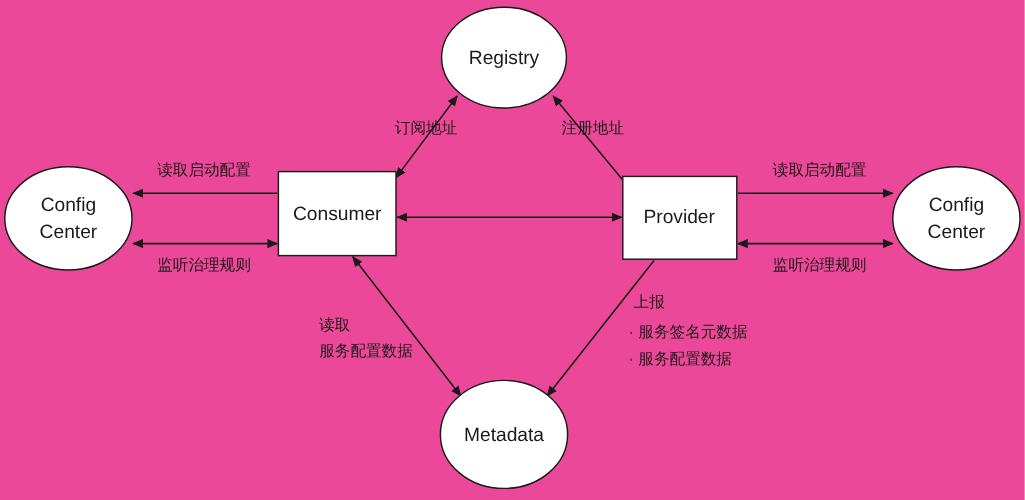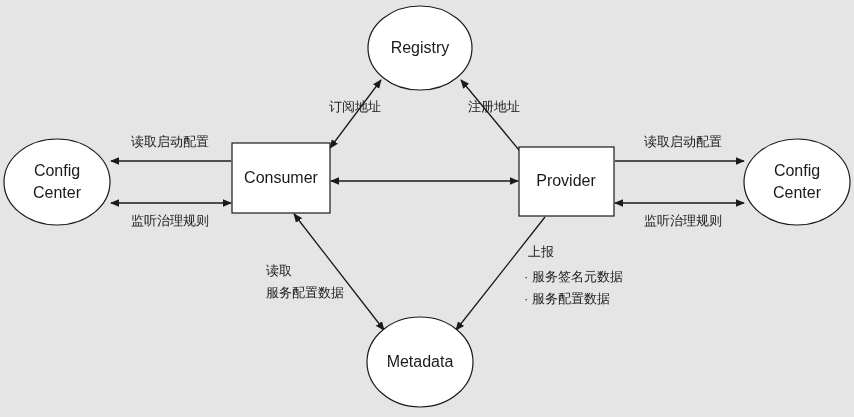--- a/index.html
+++ b/index.html
@@ -10,21 +10,21 @@
   body {
     width: 854px;
     height: 417px;
     font-family: "Liberation Sans", "DejaVu Sans", sans-serif;
     overflow: hidden;
   }
   #diagram-root {
     position: relative;
     width: 854px;
     height: 417px;
-    background: #e5e5e5;
+    background: #ec4899;
   }
   svg.canvas {
     position: absolute;
     top: 0;
     left: 0;
     width: 854px;
     height: 417px;
   }
   .node-shape {
     fill: #ffffff;

